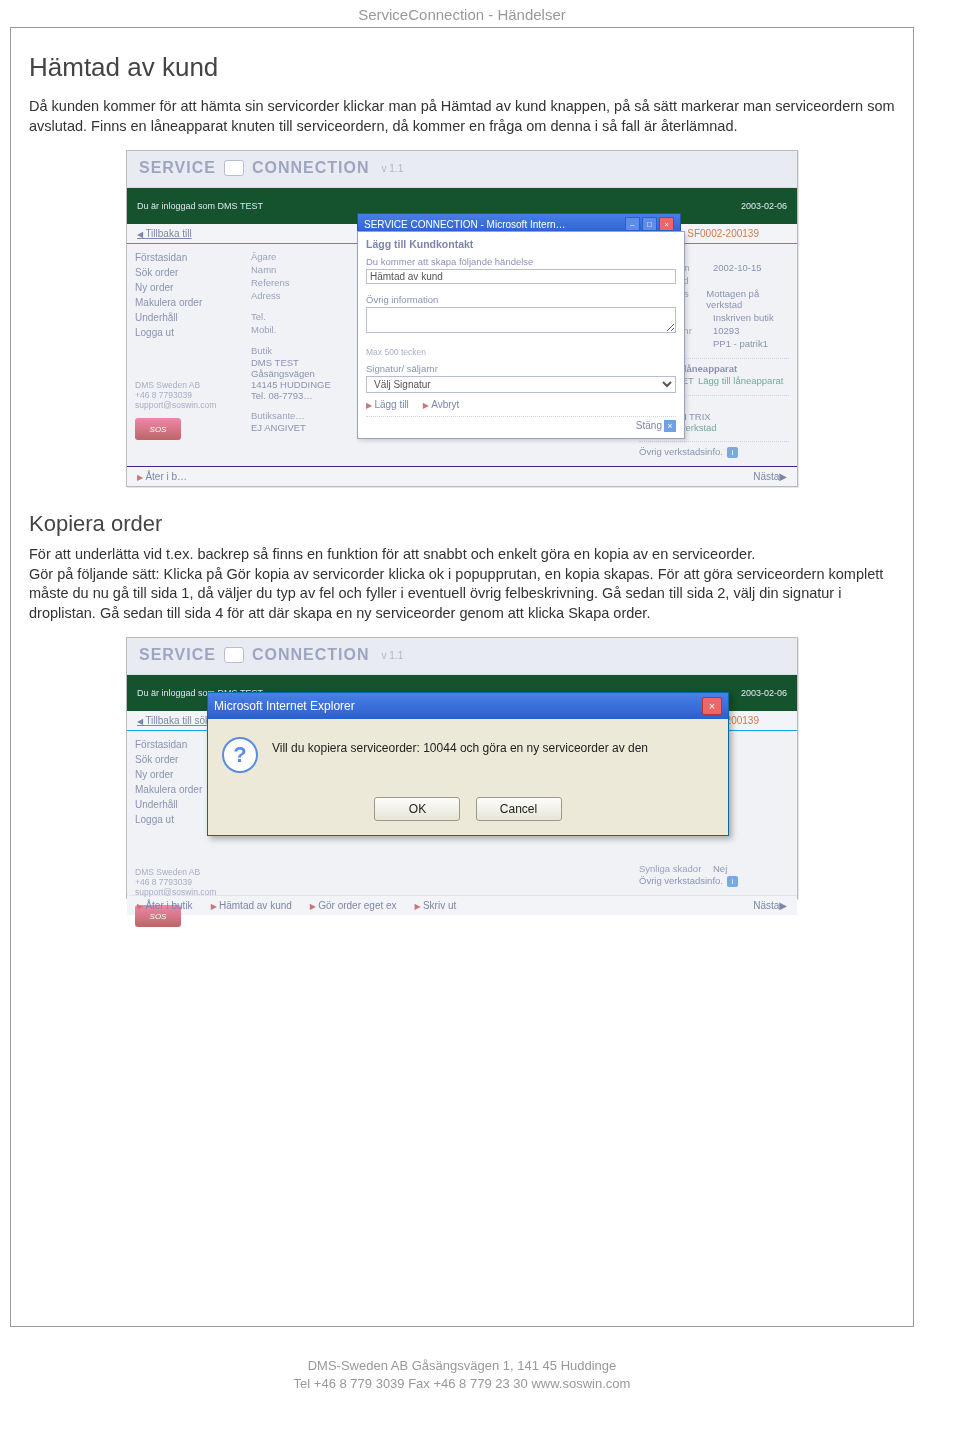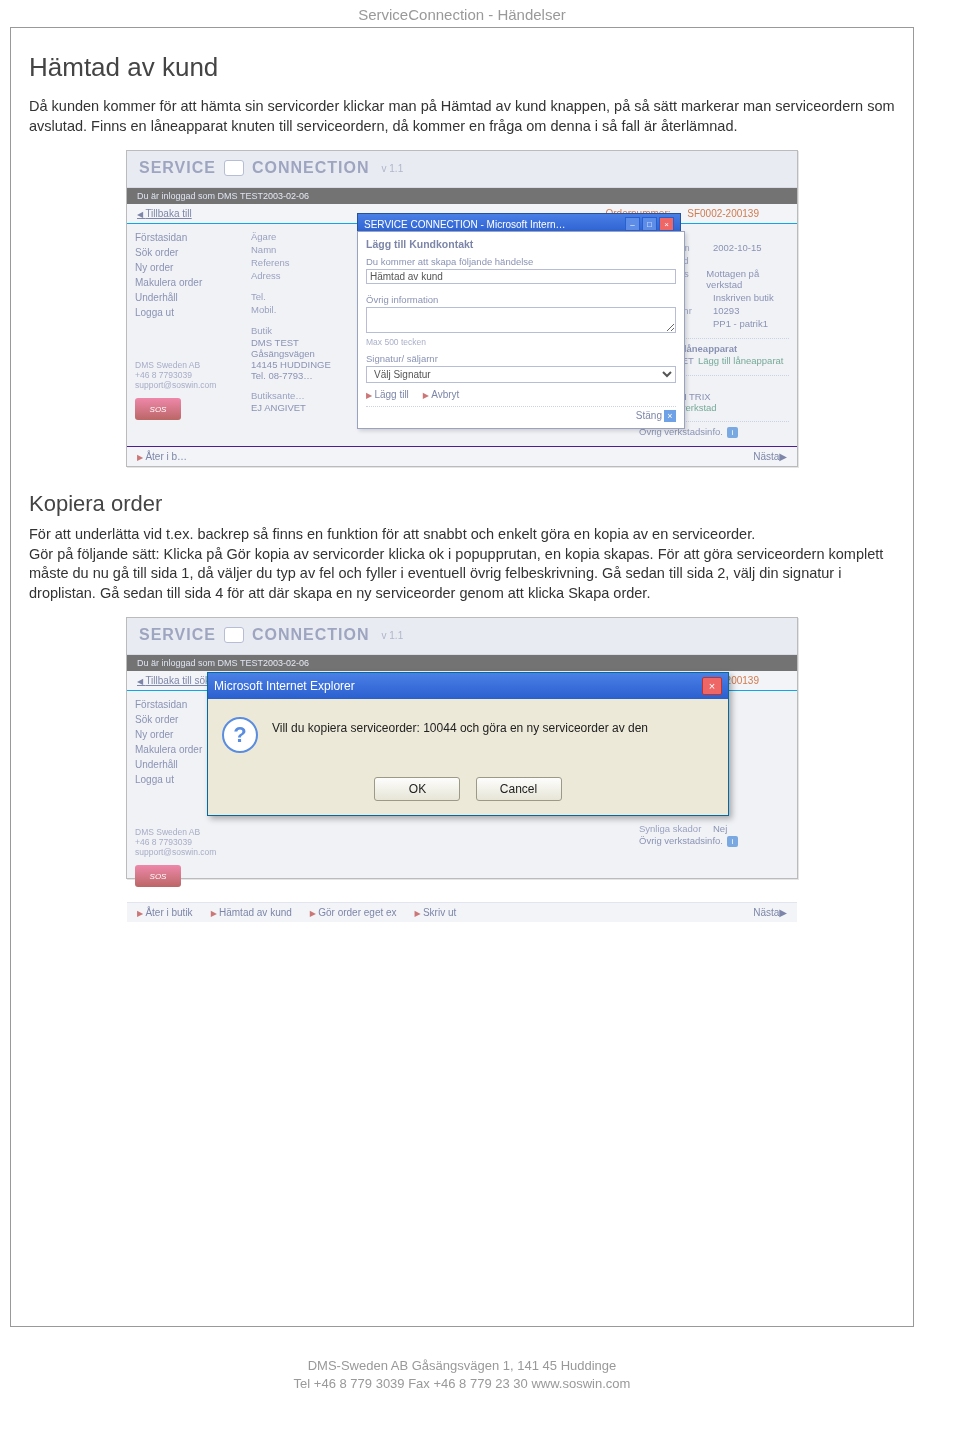--- a/index.html
+++ b/index.html
@@ -66,25 +66,25 @@
     display:flex;
     align-items:center;
     gap:8px;
   }
   .brandbar .b1 { color:#9ea5c0; font-size:16px; letter-spacing:1px; font-weight:bold; }
   .brandbar .hand {
     width:18px;height:14px;border:1px solid #b7bdd5;border-radius:3px;background:#fff;
   }
   .brandbar .ver { color:#b0b6cc; font-size:10px; margin-left:4px;}
   .loginbar {
-    background:#737373;
+    background:#14532d;
     color:#dfe4f2;
     font-size:9px;
-    padding:3px 10px;
-    display:flex;
+    padding:13px 10px;
+    display:flex;justify-content:space-between;
   }
   .loginbar .r { color:#e6eaf5; }
   .crumbs {
     background:#f3f4f8;
     padding:4px 10px;
     font-size:10px;
     color:#7d86a8;
     border-bottom:1px solid #0ea5e9;
     text-decoration:underline;
   }
@@ -136,21 +136,21 @@
     font-size:10px; color:#7d86a8;
     box-shadow:2px 2px 4px rgba(0,0,0,.15);
   }
   .dialog1 .dt { color:#7d86a8; font-weight:bold; font-size:10.5px; margin-bottom:6px;}
   .dialog1 label{display:block;font-size:9.5px;color:#8a93b4;margin:4px 0 2px;}
   .dialog1 input[type=text], .dialog1 select, .dialog1 textarea {
     width:100%; box-sizing:border-box; border:1px solid #b7bdd5;
     font-size:10px; padding:1px 3px; background:#fff; color:#555;
   }
   .dialog1 .ta { height:26px; }
-  .dialog1 .hint {font-size:8.5px;color:#aab0c8;margin:2px 0 6px;}
+  .dialog1 .hint {font-size:8.5px;color:#aab0c8;margin:12px 0 6px;}
   .dialog1 .btns { display:flex; gap:14px; margin-top:6px;}
   .dialog1 .btns span::before{content:"▶ ";color:#c77;font-size:8px;}
   .dialog1 .closebar { text-align:right; margin-top:6px; border-top:1px dotted #cdd2e2; padding-top:3px;}
   .dialog1 .closebar .x{display:inline-block;width:12px;height:12px;background:#6fa1e6;color:#fff;font-size:9px;text-align:center;line-height:12px;margin-left:2px;}
   
   .ie-dialog {
     position:absolute; top:54px; left:80px;
     width:520px;
     border:1px solid #0369a1;
     box-shadow:3px 3px 6px rgba(0,0,0,.3);
@@ -174,21 +174,21 @@
   .ie-dialog .msg { font-size:12px; color:#222; padding-top:4px;}
   .ie-dialog .btnrow { text-align:center; padding:10px 0 14px; background:#ece9d8;}
   .ie-dialog button {
     width:86px; height:24px; font-size:12px; margin:0 6px;
     background:linear-gradient(#fdfdfd,#e7e5d6);
     border:1px solid #9c9a87; border-radius:3px; color:#222;
   }
   .footer-page {
     text-align:center; color:#999; font-size:13px; margin-top:30px; line-height:1.4;
   }
-  .app2-footer { display:flex; gap:18px; padding:4px 10px; background:#f3f4f8; border-top:1px solid #e2e5ef; font-size:10px; color:#7d86a8;margin-top:47px;}
+  .app2-footer { display:flex; gap:18px; padding:4px 10px; background:#f3f4f8; border-top:1px solid #e2e5ef; font-size:10px; color:#7d86a8;}
   .app2-footer .trir::before{content:"▶ ";font-size:8px;color:#c77;}
   .app2-footer .nasta{margin-left:auto;}
 </style>
 </head>
 <body>
 
 <div class="page">
   <div class="header-title">ServiceConnection - Händelser</div>
 
   <div class="frame">

